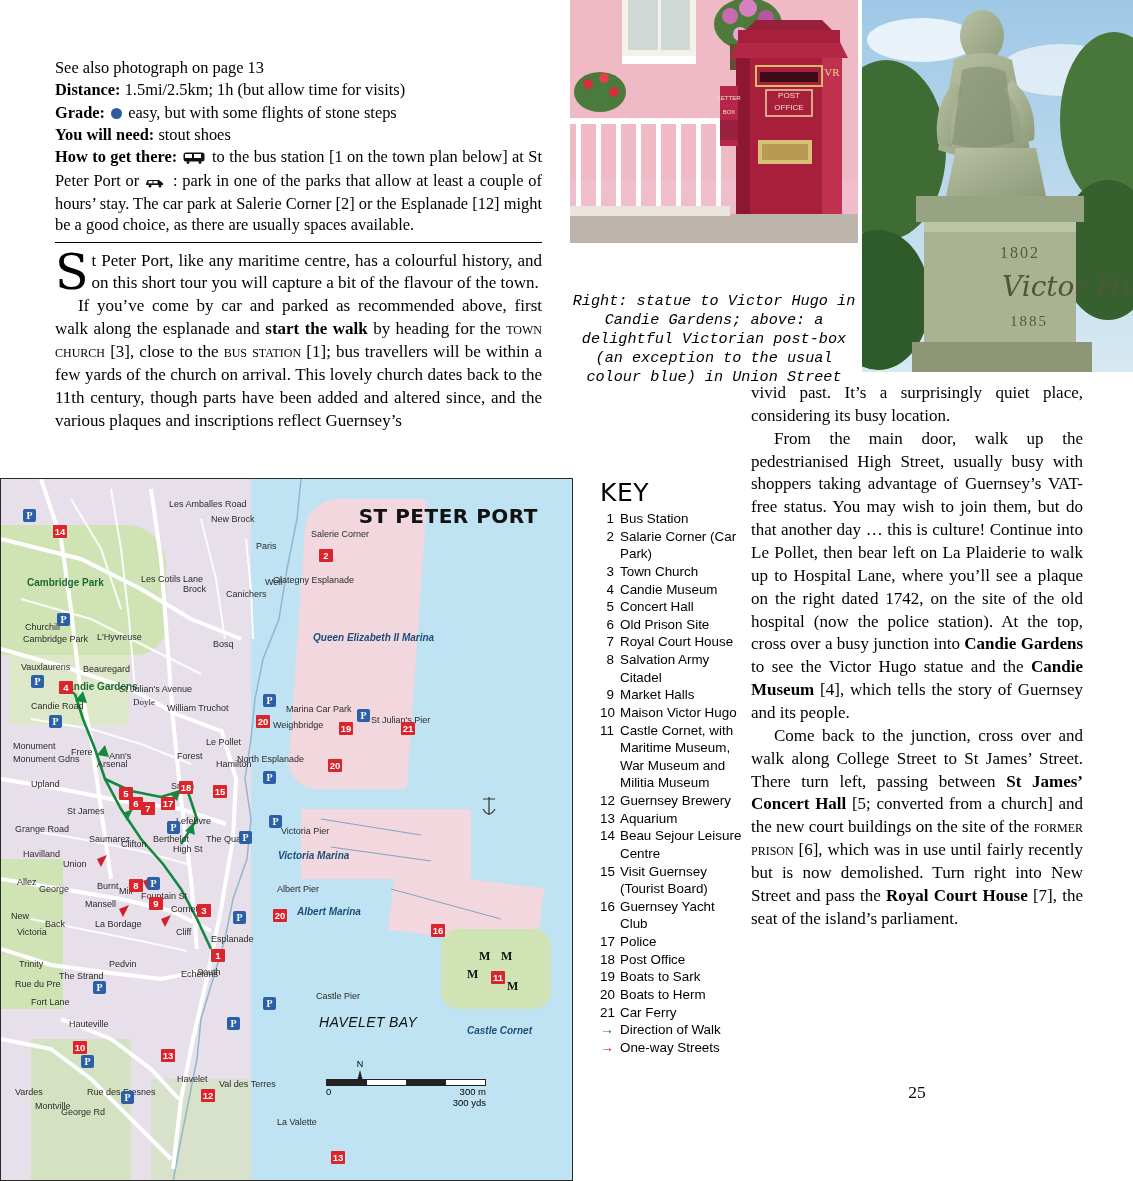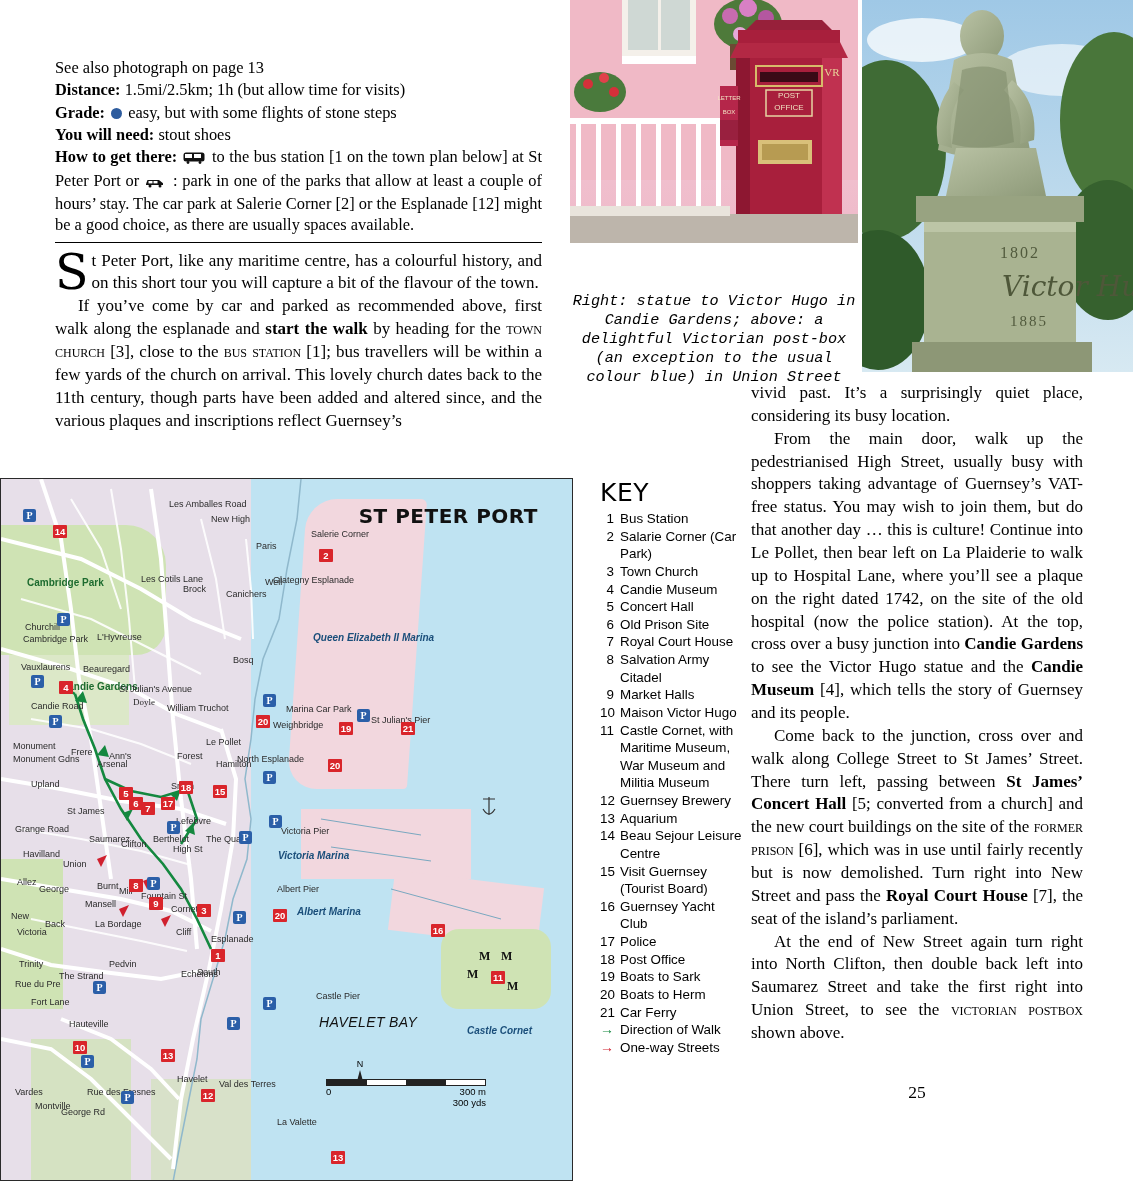--- a/index.html
+++ b/index.html
@@ -358,21 +358,20 @@
       <text x="148" y="326" font-family="Liberation Serif, serif" font-size="15" fill="#515a3d" letter-spacing="2">1885</text>
     </svg>
   </div>
 
   <div class="photo-caption">Right: statue to Victor Hugo in Candie Gardens; above: a delightful Victorian post-box (an exception to the usual colour blue) in Union Street</div>
 
   <div class="right-col">
     <p class="first">vivid past. It’s a surprisingly quiet place, considering its busy location.</p>
     <p><span>From the main door, walk up the pedestrianised High Street, usually busy with shoppers taking advantage of Guernsey’s VAT-free status. You may wish to join them, but do that another day … this is culture! Continue into Le Pollet, then bear left on La Plaiderie to walk up to Hospital Lane, where you’ll see a plaque on the right dated 1742, on the site of the old hospital (now the police station). At the top, cross over a busy junction into </span><span class="bold">Candie Gardens</span><span> to see the Victor Hugo statue and the </span><span class="bold">Candie Museum</span><span> [4], which tells the story of Guernsey and its people.</span></p>
     <p><span>Come back to the junction, cross over and walk along College Street to St James’ Street. There turn left, passing between </span><span class="bold">St James’ Concert Hall</span><span> [5; converted from a church] and the new court buildings on the site of the </span><span class="sc">former prison</span><span> [6], which was in use until fairly recently but is now demolished. Turn right into New Street and pass the </span><span class="bold">Royal Court House</span><span> [7], the seat of the island’s parliament.</span></p>
-    <p><span>At the end of New Street again turn right into North Clifton, then double back left into Saumarez Street and take the first right into Union Street, to see the </span><span class="sc">victorian postbox</span><span> shown above.</span></p>
   </div>
   <div class="page-num">25</div>
 
   <div class="key-panel">
     <div class="key-title">KEY</div>
     <div class="key-list" id="key-list">
         <div class="key-row">
           <span class="key-num">1</span>
           <span class="key-lbl">Bus Station</span>
         </div>
@@ -552,28 +551,28 @@
         <div class="m-label it" style="left: 277px; top: 371px;">Victoria Marina</div>
         <div class="m-label " style="left: 276px; top: 405px;">Albert Pier</div>
         <div class="m-label it" style="left: 296px; top: 427px;">Albert Marina</div>
         <div class="m-label " style="left: 315px; top: 512px;">Castle Pier</div>
         <div class="m-label bay" style="left: 318px; top: 535px;">HAVELET BAY</div>
         <div class="m-label it" style="left: 466px; top: 546px;">Castle Cornet</div>
         <div class="m-label green" style="left: 60px; top: 202px;">Candie Gardens</div>
         <div class="m-label " style="left: 30px; top: 222px;">Candie Road</div>
         <div class="m-label " style="left: 118px; top: 205px;">St Julian's Avenue</div>
         <div class="m-label " style="left: 272px; top: 96px;">Glategny Esplanade</div>
-        <div class="m-label " style="left: 210px; top: 35px;">New High</div>
+        <div class="m-label " style="left: 210px; top: 35px;">New Brock</div>
         <div class="m-label " style="left: 168px; top: 20px;">Les Amballes Road</div>
         <div class="m-label " style="left: 255px; top: 62px;">Paris</div>
         <div class="m-label " style="left: 264px; top: 98px;">Well</div>
         <div class="m-label " style="left: 140px; top: 95px;">Les Cotils Lane</div>
         <div class="m-label " style="left: 182px; top: 105px;">Brock</div>
         <div class="m-label " style="left: 225px; top: 110px;">Canichers</div>
-        <div class="m-label " style="left: 212px; top: 176px; margin-left: 20px;">Bosq</div>
+        <div class="m-label " style="left: 212px; top: 160px;">Bosq</div>
         <div class="m-label " style="left: 24px; top: 143px;">Churchill</div>
         <div class="m-label " style="left: 22px; top: 155px;">Cambridge Park</div>
         <div class="m-label " style="left: 96px; top: 153px;">L'Hyvreuse</div>
         <div class="m-label " style="left: 20px; top: 183px;">Vauxlaurens</div>
         <div class="m-label " style="left: 82px; top: 185px;">Beauregard</div>
         <div class="m-label " style="left: 132px; top: 218px; font-family: Liberation Serif, serif;">Doyle</div>
         <div class="m-label " style="left: 166px; top: 224px;">William Truchot</div>
         <div class="m-label " style="left: 12px; top: 262px;">Monument</div>
         <div class="m-label " style="left: 12px; top: 275px;">Monument Gdns</div>
         <div class="m-label " style="left: 70px; top: 268px;">Frere</div>

